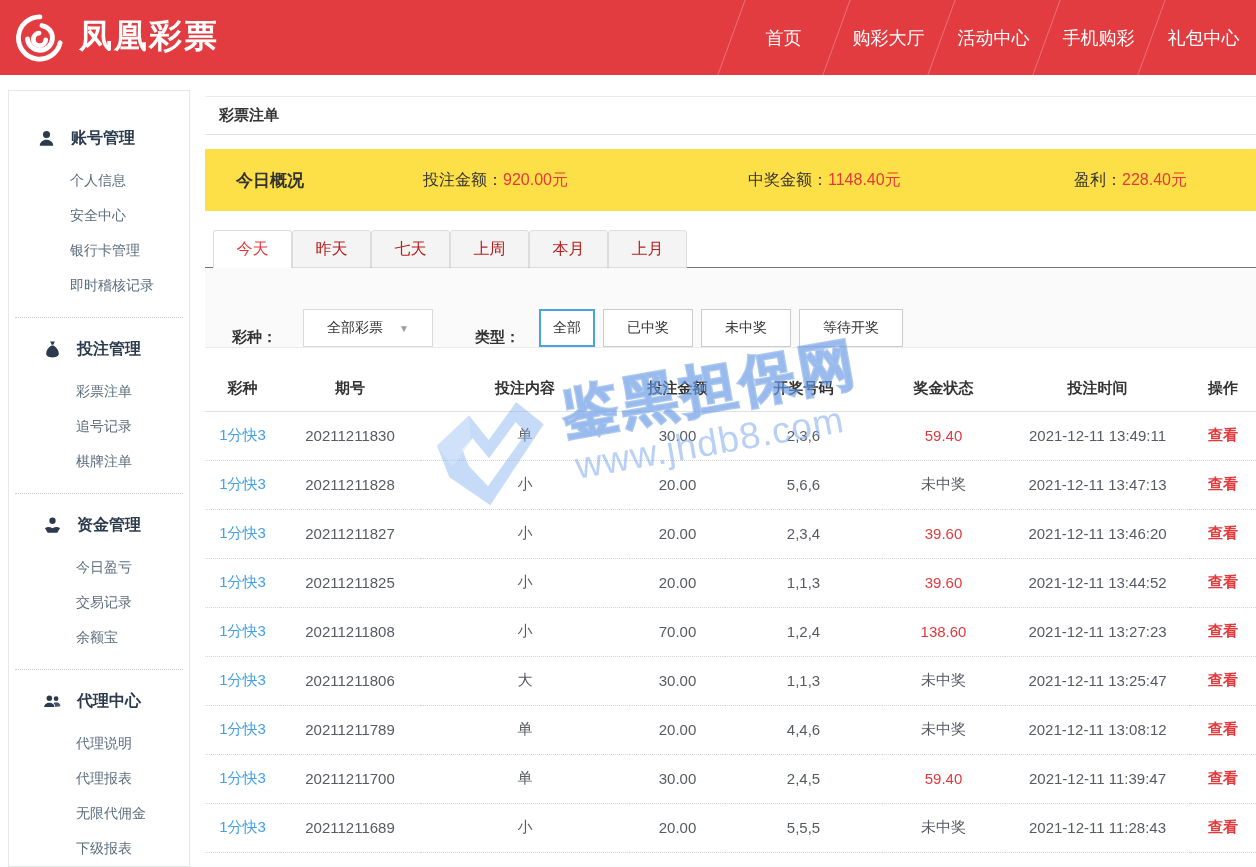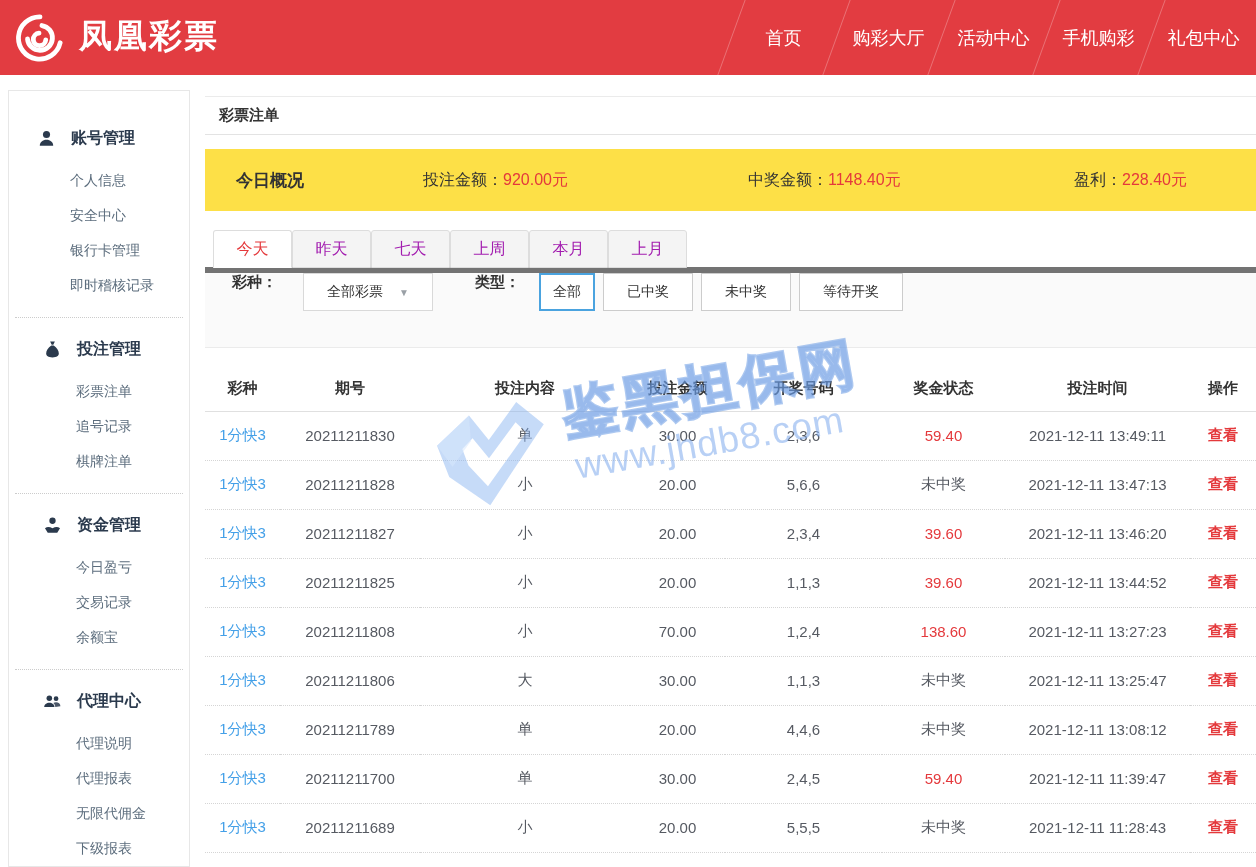--- a/index.html
+++ b/index.html
@@ -57,27 +57,27 @@
   .stat { position:absolute; font-size:16px; color:#333; white-space:nowrap; }
   .stat .v { color:#e4393c; }
   .stat:nth-of-type(2) { left:218px; }
   .stat:nth-of-type(3) { left:543px; }
   .stat:nth-of-type(4) { left:869px; }
   
   .tabs { margin-top:19px; padding-left:8px; display:flex; gap:0; position:relative; z-index:2; }
   .tab {
     width:79px; height:38px; display:flex; align-items:center; justify-content:center;
     border:1px solid #ddd; border-radius:3px 3px 0 0; background:#f4f4f4;
-    font-size:16px; color:#a21caf; cursor:pointer;
+    font-size:16px; color:#b91c1c; cursor:pointer;
   }
   .tab.active { background:#fff; border-bottom-color:#fff; color:#e4393c; }
   .filter-panel {
     height:81px; margin-top:-1px; background:#fafafa;
-    border-top:6px solid #737373; border-bottom:1px solid #ebebeb;
-    display:flex; align-items:flex-start;
+    border-top:1px solid #737373; border-bottom:1px solid #ebebeb;
+    display:flex; align-items:flex-end;
   }
   .filter-label { font-size:15px; font-weight:bold; color:#333; }
   .filter-label.first { margin-left:27px; }
   .filter-label.second { margin-left:42px; }
   .select-box {
     margin-left:26px; width:130px; height:38px; background:#fff; border:1px solid #d9d9d9;
     display:flex; align-items:center; justify-content:center; gap:16px;
     font-size:14px; color:#333; cursor:pointer;
   }
   .caret { font-size:10px; color:#9aa0a6; }

